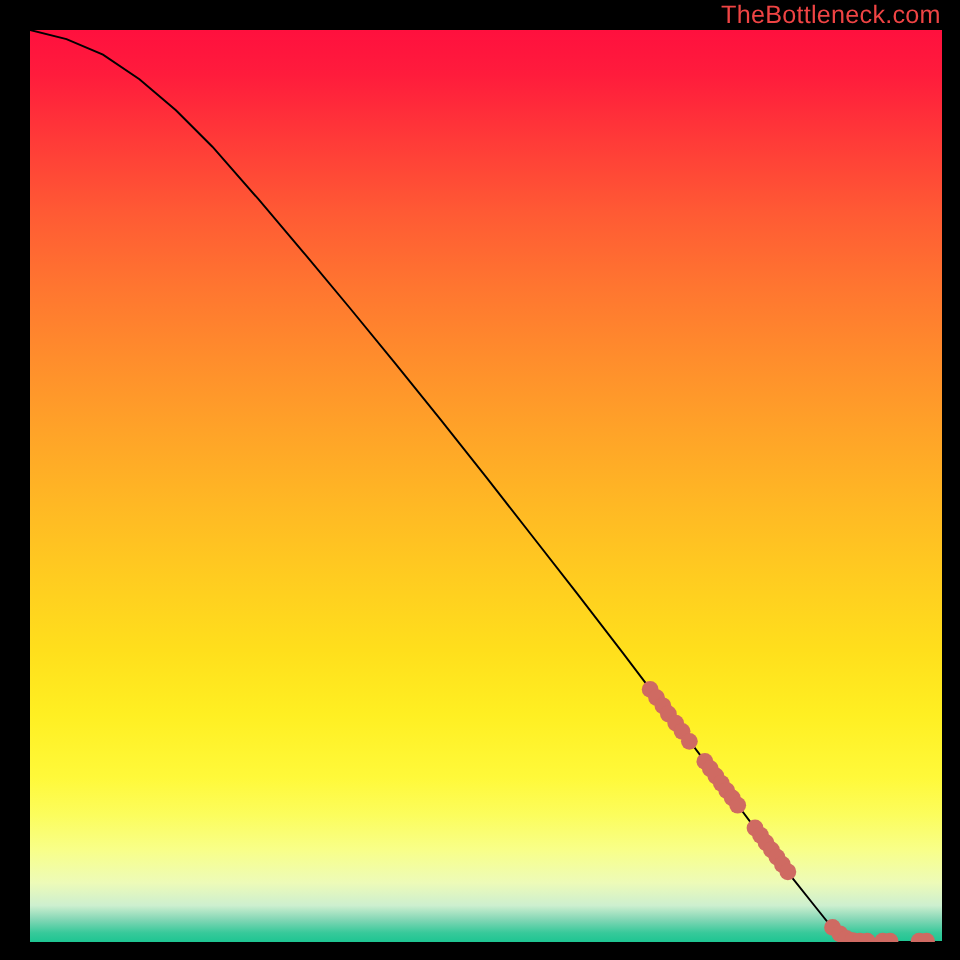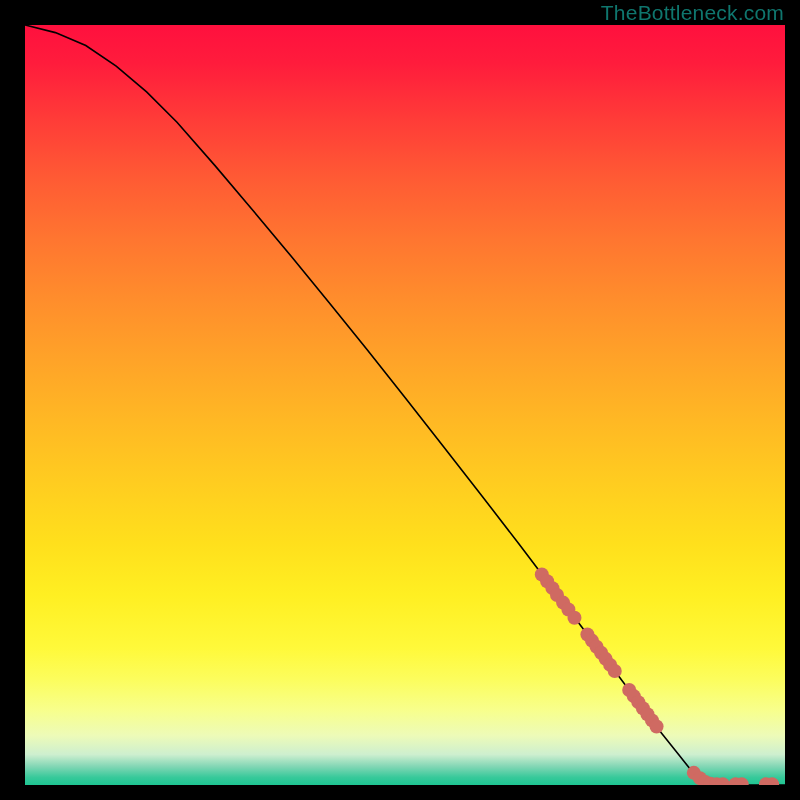--- a/index.html
+++ b/index.html
@@ -14,21 +14,21 @@
   .wrapper {
     position: relative;
     width: 800px;
     height: 800px;
     background: #000000;
   }
   .watermark {
     position: absolute;
     top: 1px;
     right: 16px;
-    color: #0f766e;
+    color: #ef4444;
     font-size: 21px;
     font-weight: 500;
     font-family: Arial, sans-serif;
     letter-spacing: 0.2px;
   }
   .plot {
     position: absolute;
     left: 25px;
     top: 25px;
     width: 760px;

